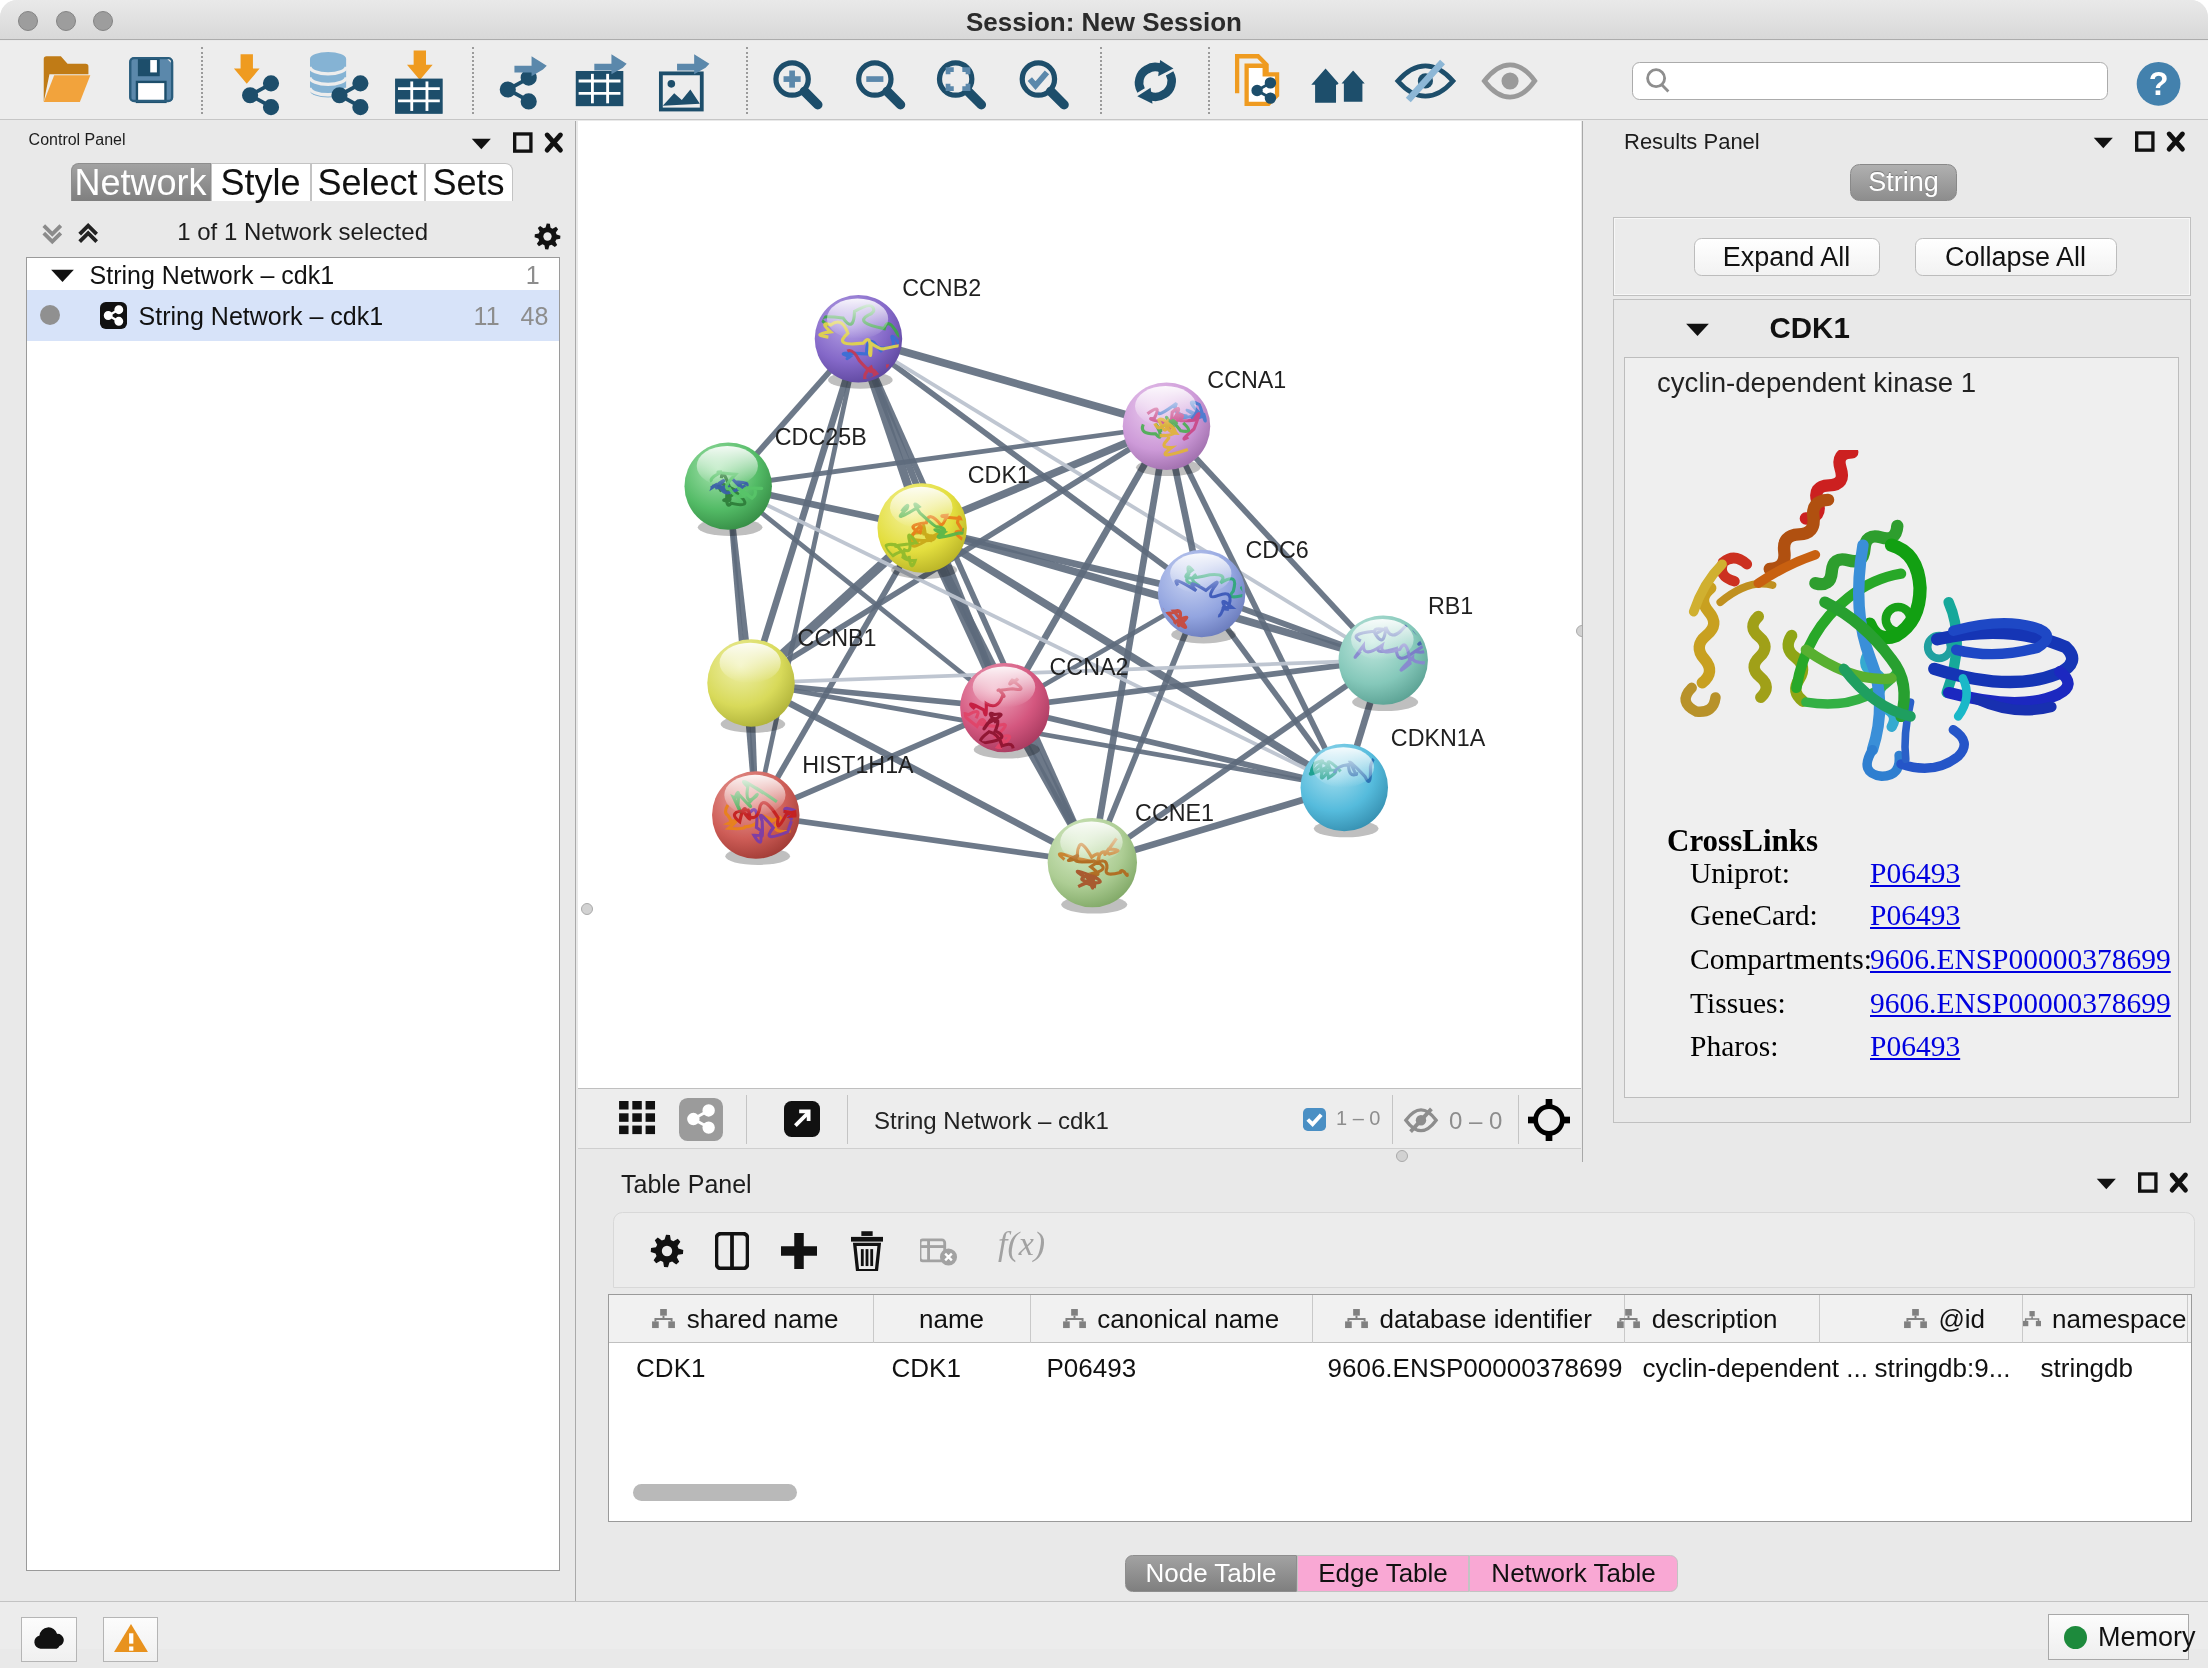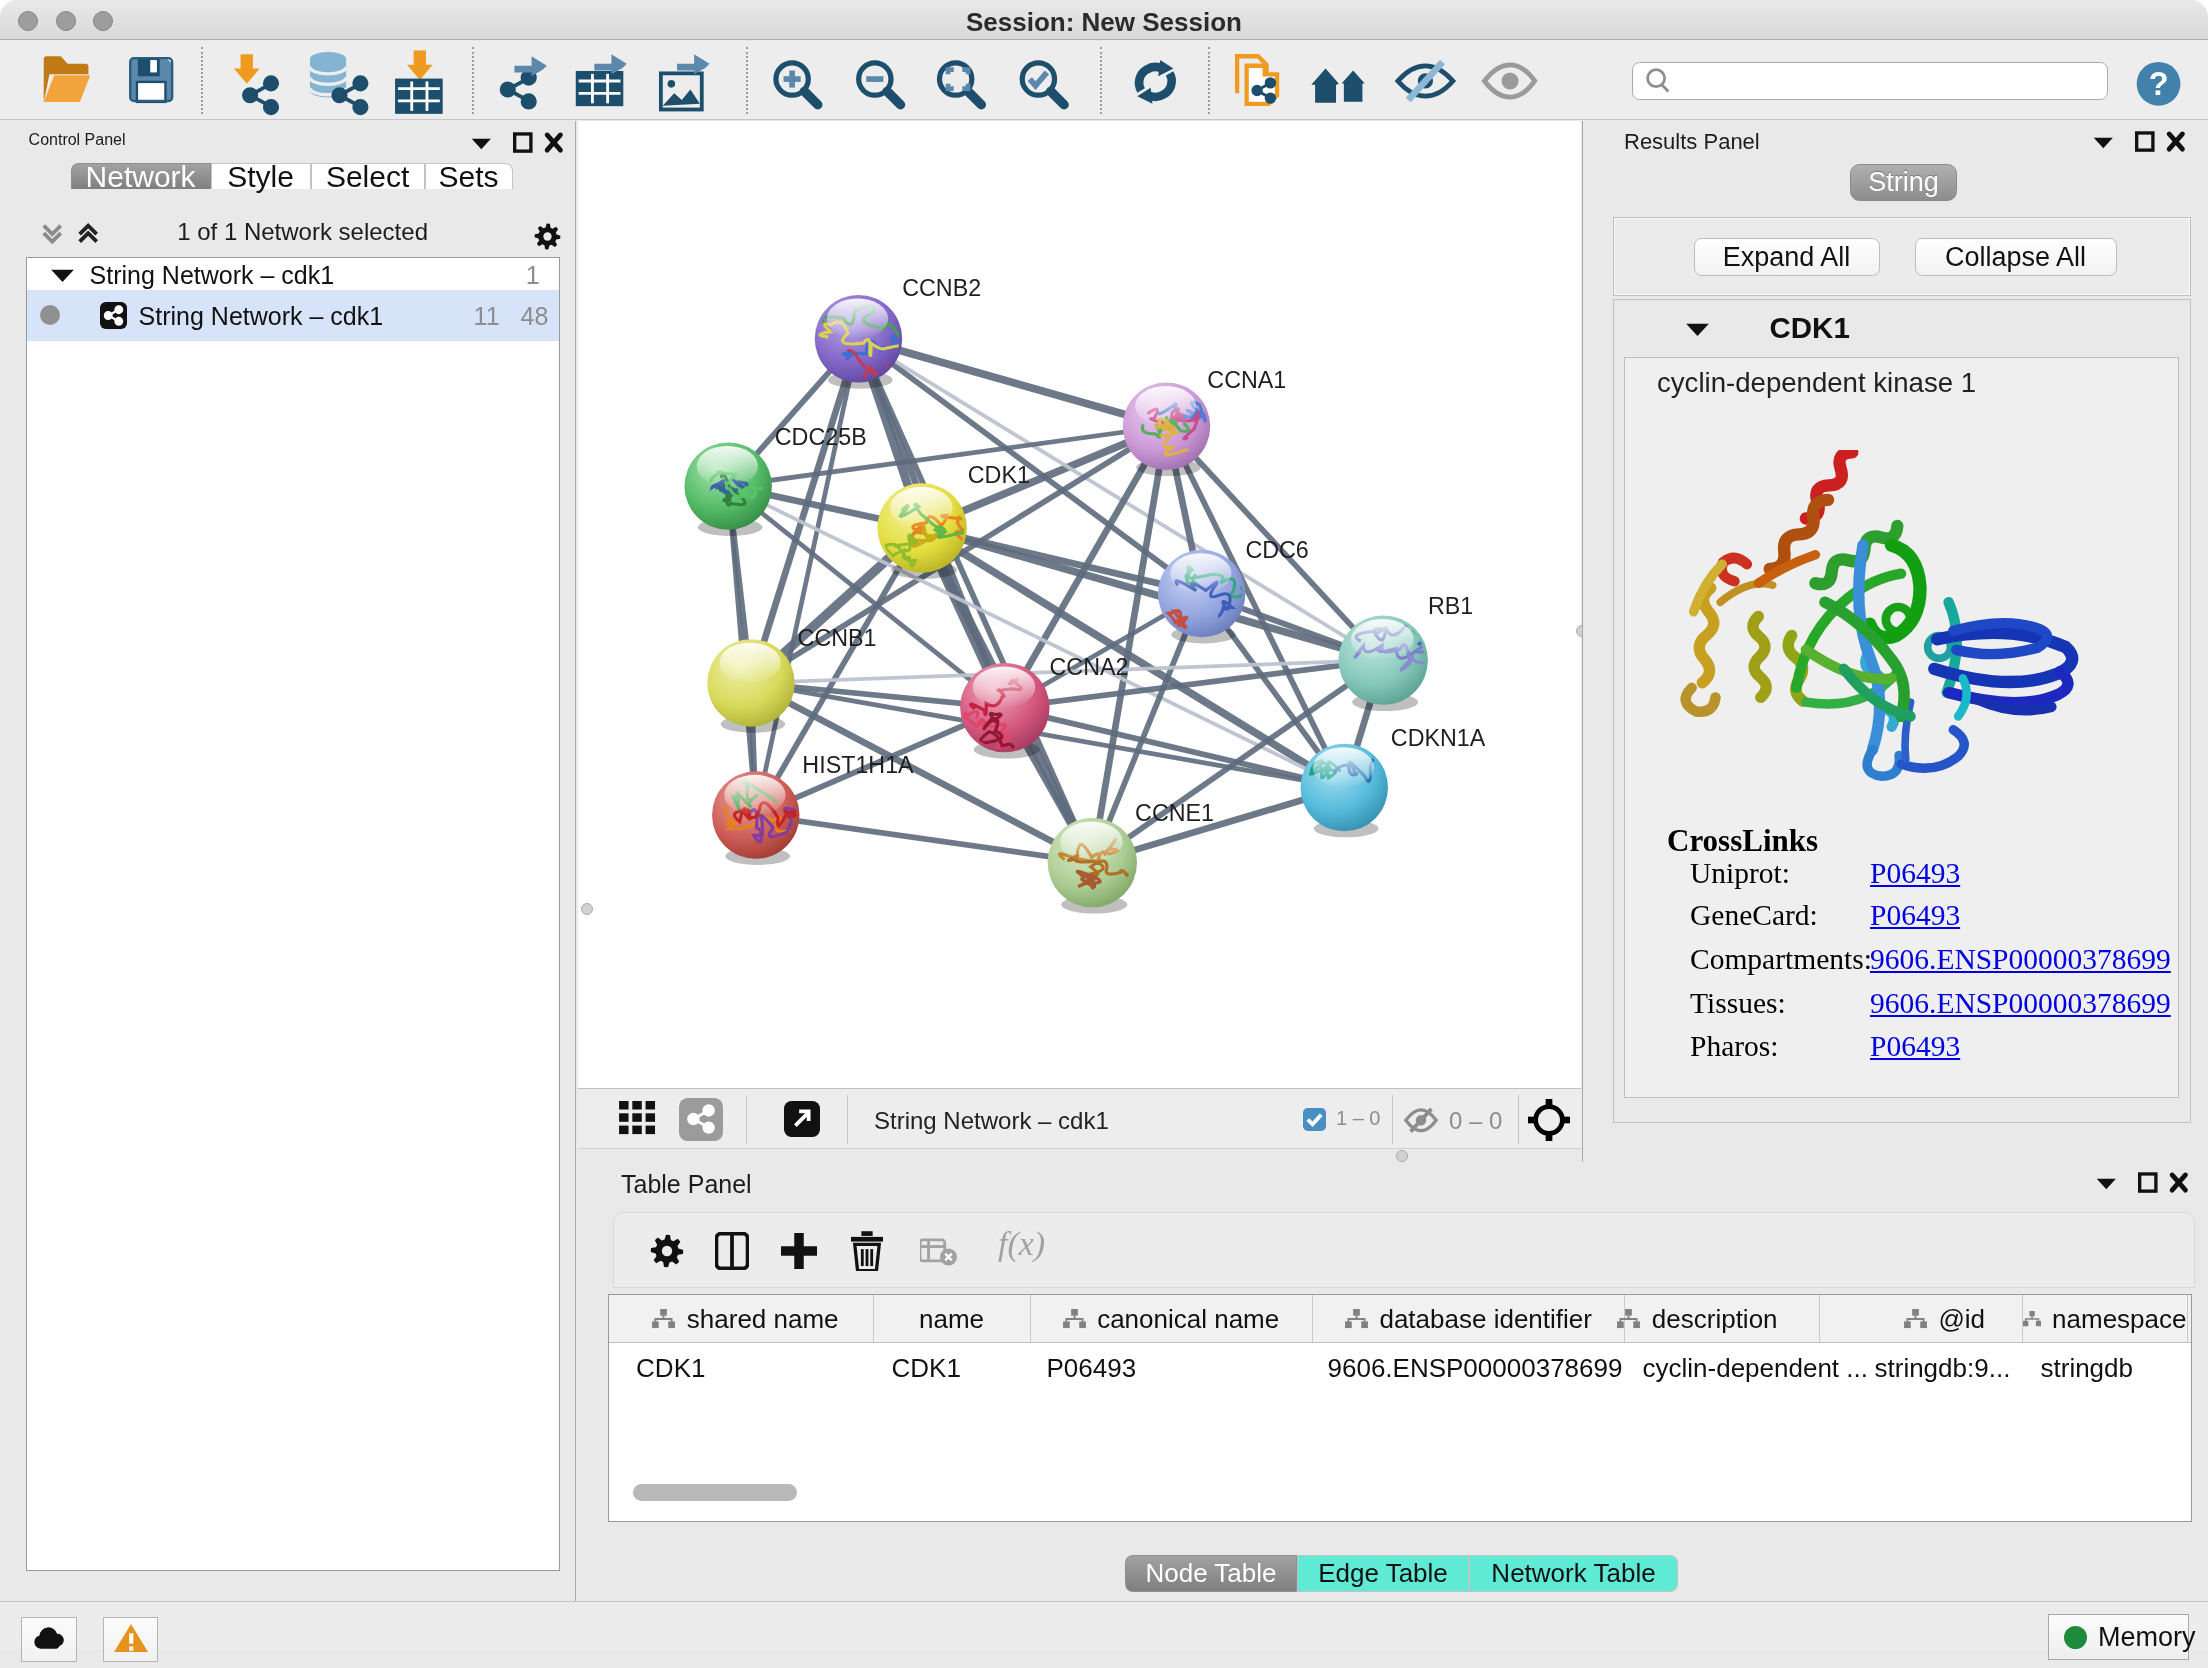--- a/index.html
+++ b/index.html
@@ -13,21 +13,21 @@
 
 .toolbar{position:absolute;left:0;top:41px;width:2208px;height:79px;background:#ededed;border-bottom:1px solid #c6c6c6}
 .tsep{position:absolute;top:5.7px;height:67px;width:0;border-left:2.9px dotted #9b9b9b}
 .searchbox{position:absolute;left:1632px;top:21px;width:476px;height:38px;background:#fff;border:1.9px solid #ababab;border-radius:7.6px}
 
 .ptb{position:absolute;display:flex;align-items:center;gap:13.3px}
 
 .cp{position:absolute;left:7.6px;top:121px;width:568px;height:1480px;background:#e9e9e9;border-right:1px solid #aaa}
 .cptitle{position:absolute;left:21px;top:9.5px;font-size:16px;color:#1c1c1c}
 .tabs{position:absolute;left:63px;top:42px;height:38px;display:flex}
-.tab{height:26px;border:1px solid #c3c3c3;border-bottom:none;background:#fff;font-size:30px;color:#111;display:flex;align-items:center;justify-content:center}
+.tab{height:38px;border:1px solid #c3c3c3;border-bottom:none;background:#fff;font-size:36px;color:#111;display:flex;align-items:center;justify-content:center}
 .tab.sel{background:linear-gradient(#a2a2a2,#7f7f7f);color:#fff;border-color:#8e8e8e;border-radius:7.6px 0 0 0}
 .cpsub{position:absolute;left:28.5px;top:93px;width:533px;height:40px;font-size:24px;color:#1c1c1c}
 .cplist{position:absolute;left:18px;top:136px;width:534px;height:1314px;background:#fff;border:1.9px solid #9a9a9a}
 .row1{position:absolute;left:0;top:1.9px;width:100%;height:28.5px;font-size:25px;color:#111}
 .row2{position:absolute;left:0;top:32px;width:100%;height:51px;background:#d7e3f9;font-size:25px;color:#111}
 .gray{color:#8d8d8d}
 
 .netview{position:absolute;left:578px;top:121px;width:1003px;height:967px;background:#fff}
 .netbar{position:absolute;left:578px;top:1088px;width:1003px;height:61px;background:#ededed;border-top:1px solid #bfbfbf;border-bottom:1px solid #cfcfcf}
 .nbsep{position:absolute;top:5.7px;height:49px;border-left:1px solid #c4c4c4}
@@ -48,21 +48,21 @@
 .tp{position:absolute;left:578px;top:1162px;width:1630px;height:438px;background:#e9e9e9}
 .tptitle{position:absolute;left:43px;top:7.6px;font-size:25px;color:#1c1c1c}
 .tptool{position:absolute;left:35px;top:50px;width:1582px;height:76px;background:#ececec;border:1px solid #d8d8d8;border-radius:9.5px 9.5px 0 0}
 .tbl{position:absolute;left:29.5px;top:132px;width:1584px;height:228px;background:#fff;border:1.9px solid #9a9a9a}
 .thead{position:absolute;left:0;top:0;width:100%;height:48px;background:#f1f1f1;border-bottom:1px solid #c0c0c0;font-size:26px;color:#111}
 .th{position:absolute;top:0;height:48px;border-right:1px solid #c9c9c9;display:flex;align-items:center;justify-content:center;gap:11.4px}
 .trow{position:absolute;left:0;top:48px;width:100%;height:51px;font-size:26px;color:#111}
 .td{position:absolute;top:9.5px}
 .hscroll{position:absolute;left:24px;bottom:20px;width:164px;height:17px;background:#b9b9b9;border-radius:8.6px}
 .btabs{position:absolute;left:547px;top:393px;height:37px;display:flex}
-.btab{height:37px;border:1px solid #c3c3c3;background:#5eead4;font-size:26px;color:#111;display:flex;align-items:center;justify-content:center}
+.btab{height:37px;border:1px solid #c3c3c3;background:#f9a8d4;font-size:26px;color:#111;display:flex;align-items:center;justify-content:center}
 .btab.sel{background:linear-gradient(#a2a2a2,#7f7f7f);color:#fff;border-color:#8e8e8e;border-radius:7.6px 0 0 7.6px}
 
 .status{position:absolute;left:0;top:1601px;width:2208px;height:48px;background:#ececec;border-top:1px solid #c3c3c3}
 .sbtn{position:absolute;top:15px;height:45px;background:linear-gradient(#fcfcfc,#f0f0f0);border:1.9px solid #b5b5b5}
 .membtn{position:absolute;left:2048px;top:12.4px;width:141px;height:46px;background:linear-gradient(#fcfcfc,#eee);border:1.9px solid #a8a8a8;font-size:27px;color:#111}
 .dot{position:absolute;width:12.4px;height:12.4px;border-radius:50%;background:#d2d2d2;border:1px solid #aaa}
 svg{display:block}
 svg text{font-family:"Liberation Sans",sans-serif}
 </style>
 </head>

